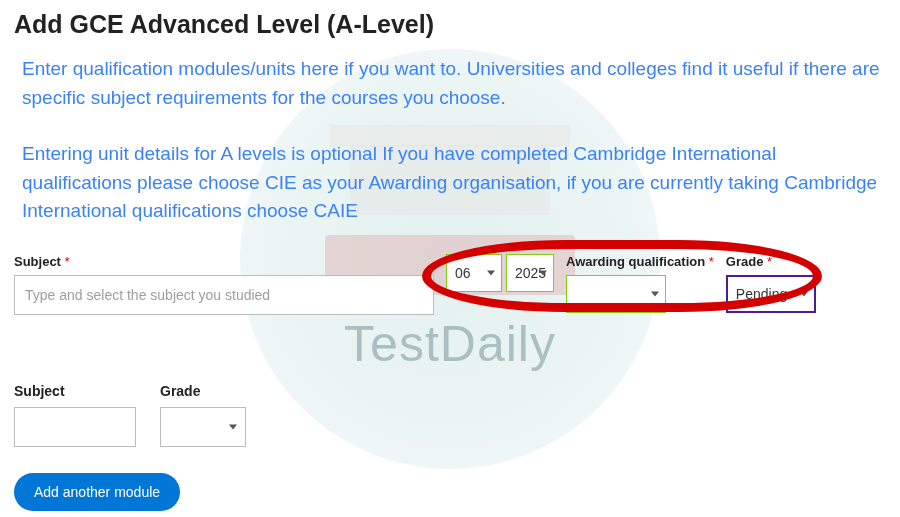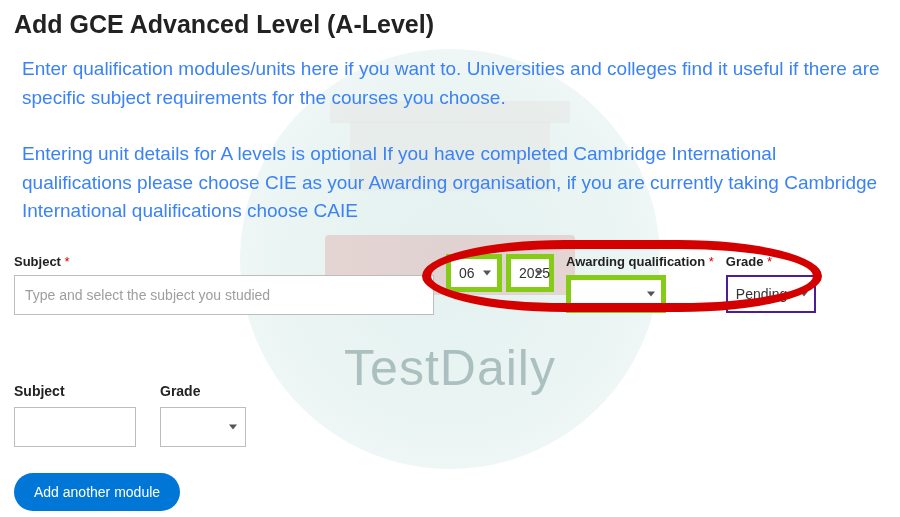--- a/index.html
+++ b/index.html
@@ -19,21 +19,20 @@
       width: 420px;
       height: 420px;
       border-radius: 50%;
       background: radial-gradient(circle, rgba(175, 215, 210, 0.35) 0%, rgba(175, 215, 210, 0.25) 60%, rgba(175, 215, 210, 0.05) 100%);
       display: flex;
       flex-direction: column;
       align-items: center;
       justify-content: center;
       z-index: 0;
       pointer-events: none;
-      gap: 24px;
     }
     .wm-cap {
       width: 200px; height: 70px;
       background: rgba(230,230,228,0.5);
       position: relative;
       margin-bottom: 10px;
     }
     .wm-cap:before {
       content:"";
       position:absolute; top:-20px; left:50%; transform:translateX(-50%);
@@ -73,21 +72,21 @@
       width: 420px; height: 40px;
       border: 1px solid #bdbdbd;
       padding: 0 10px;
       font-size: 14px;
       color: #999;
       background: #fff;
     }
     .subject-input::placeholder { color: #9e9e9e; }
     .select {
       height: 38px;
-      border: 5px solid #84cc16;
+      border: 1px solid #84cc16;
       background: #fff;
       padding: 0 22px 0 8px;
       font-size: 14px;
       color: #333;
       display: flex;
       align-items: center;
       position: relative;
       cursor: pointer;
     }
     .select .chev {

